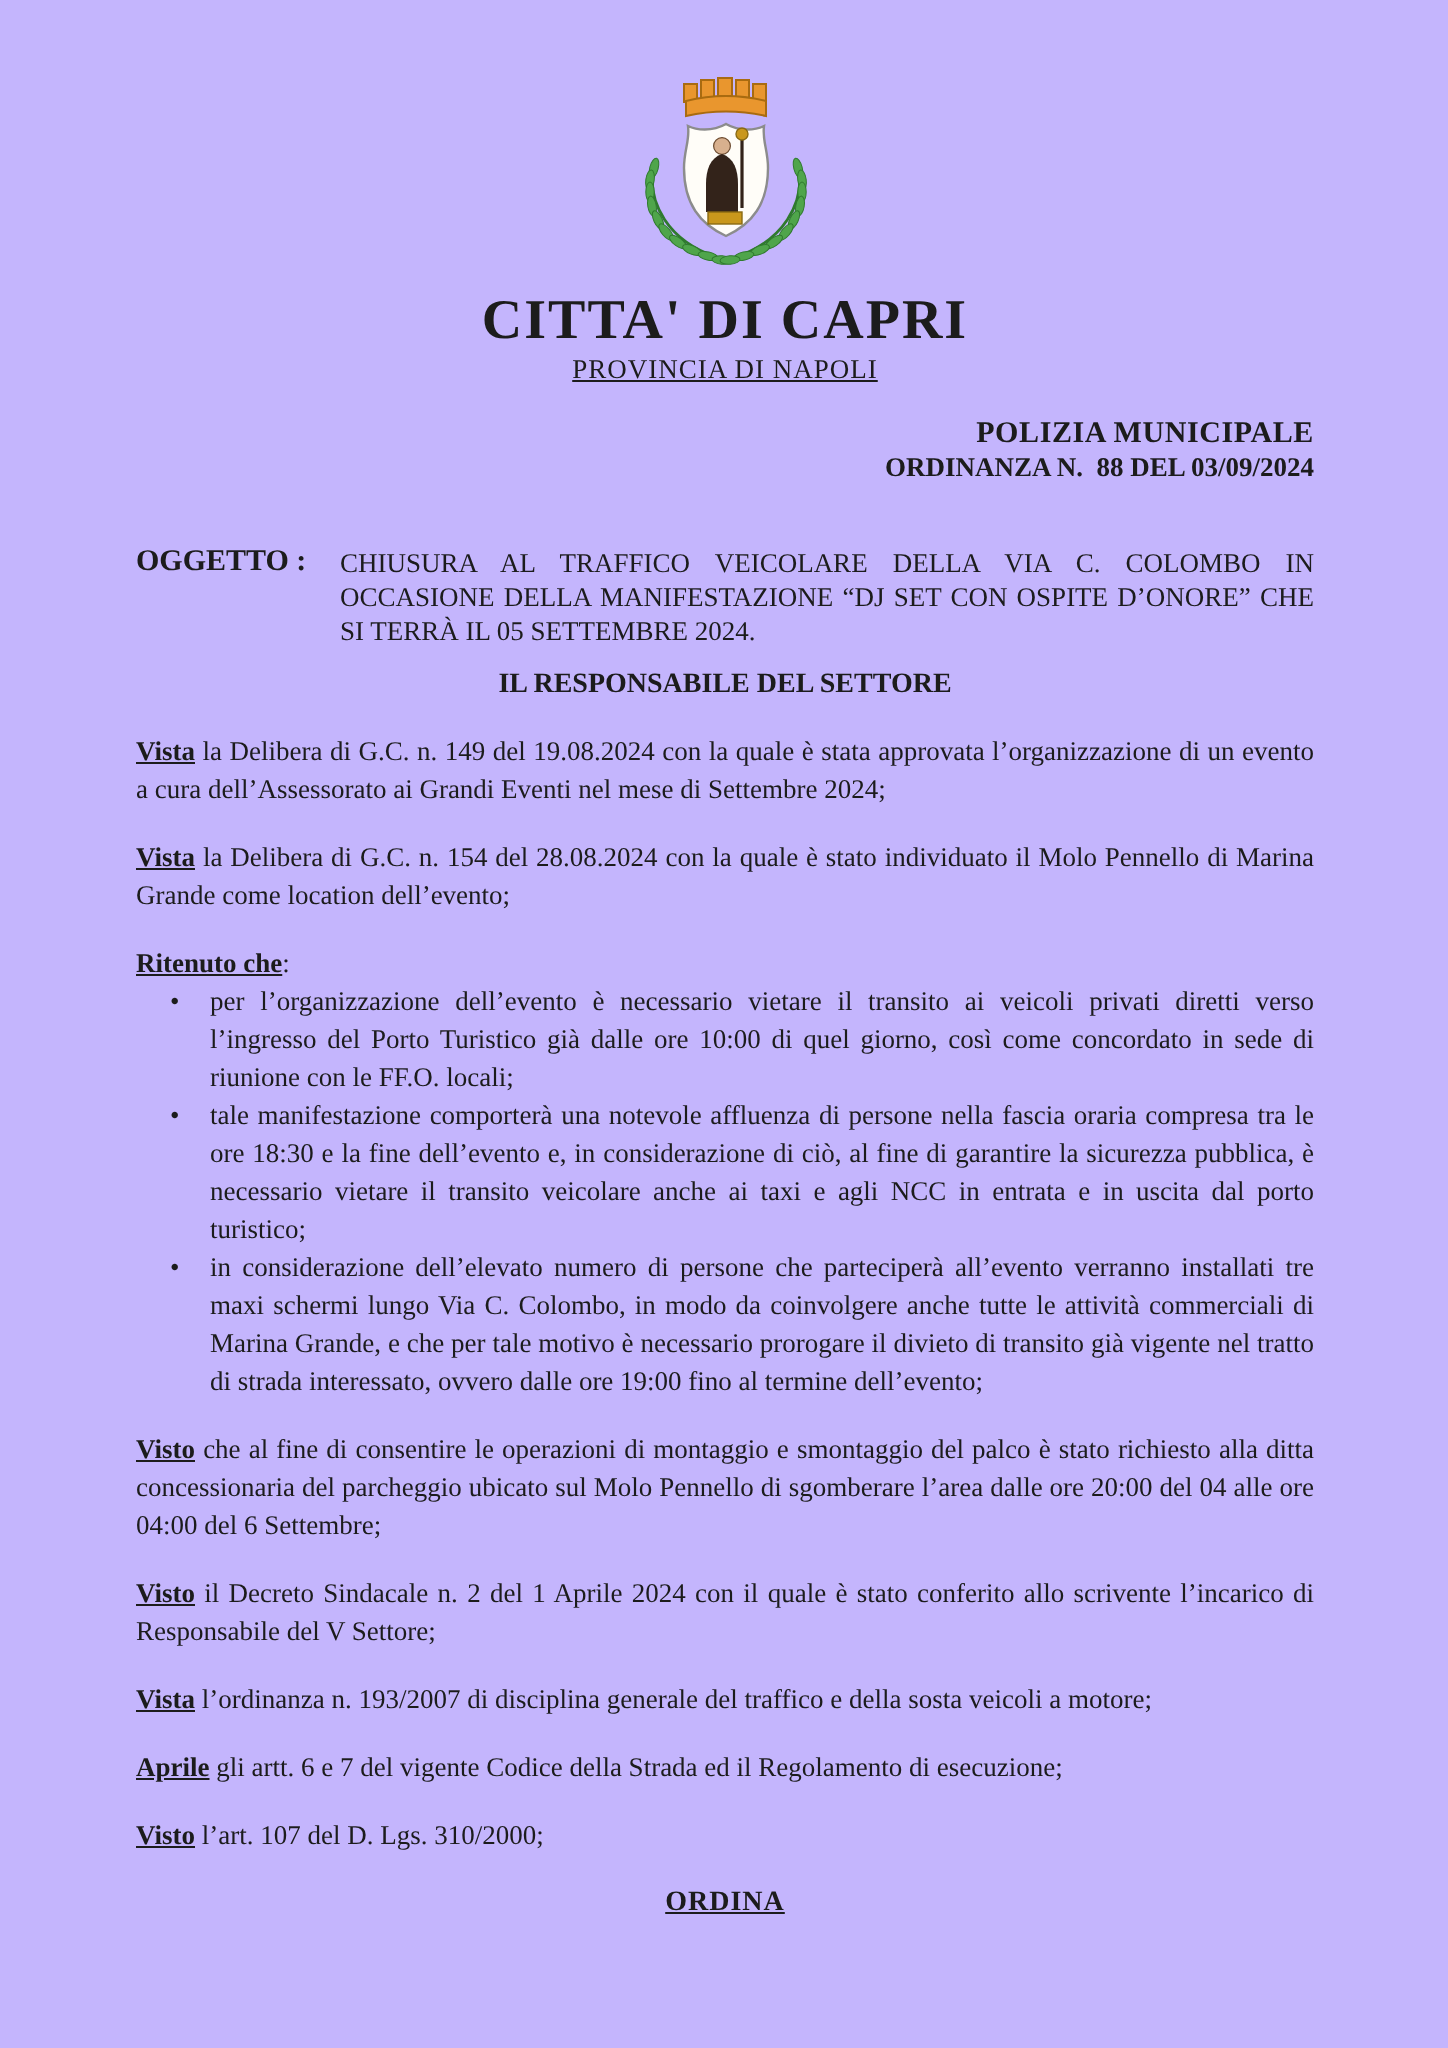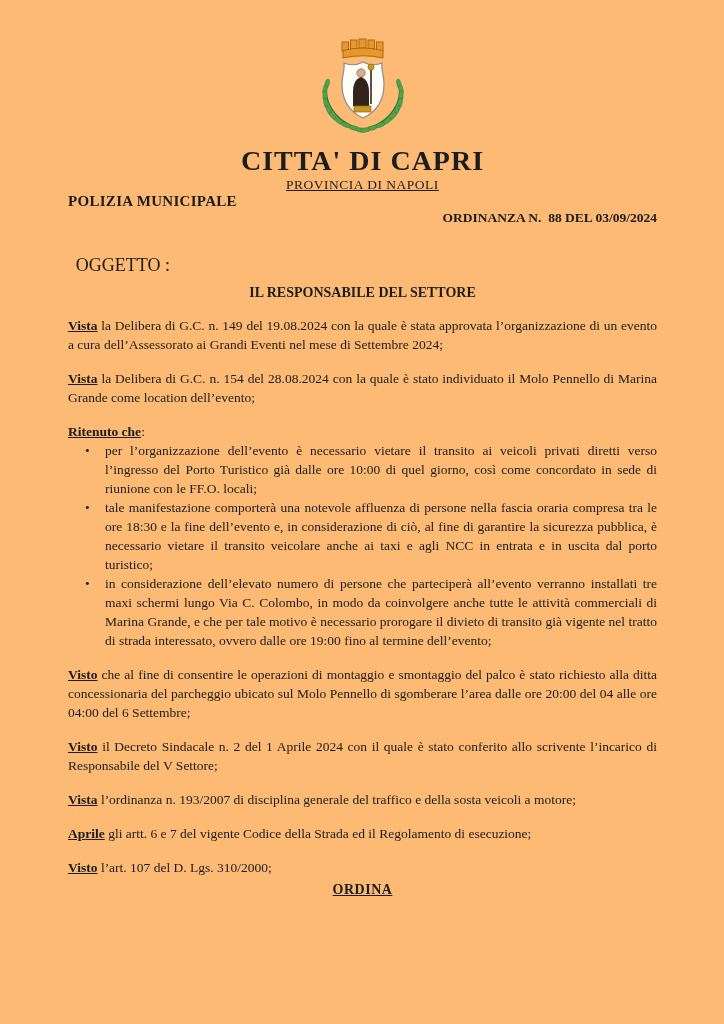--- a/index.html
+++ b/index.html
@@ -1,44 +1,44 @@
 <!DOCTYPE html>
 <html><head>
 <meta charset="utf-8">
 <style>
   html, body { margin: 0; padding: 0; background: #ffffff; }
   .page {
-    width: 724px; height: 1024px; margin: 0 auto; background: #fdba74;
+    width: 724px; height: 1024px; margin: 0 auto; background: #c4b5fd;
     position: relative; overflow: hidden;
     font-family: "Liberation Serif", serif; color: #1c1c1c;
   }
   .content { padding: 26px 67px 0 68px; }
 
   .crest { display: block; margin: 0 auto; }
 
   .city-title {
     text-align: center; font-size: 28px; font-weight: bold;
     letter-spacing: 1px; margin-top: 6px; line-height: 30px;
   }
   .province {
     text-align: center; font-size: 13.5px; margin-top: 1px;
   }
   .province span { text-decoration: underline; letter-spacing: 0.5px; text-align: center; }
   .department {
-    text-align: left; font-size: 15px; font-weight: bold;
-    margin-top: 0; letter-spacing: 0.3px;
+    text-align: right; font-size: 15px; font-weight: bold;
+    margin-top: 16px; letter-spacing: 0.3px;
   }
   .ordinance-line {
     text-align: right; font-weight: bold; font-size: 13.5px;
     white-space: pre-wrap;
   }
 
   .subject-row { display: flex; margin-top: 31px; }
   .subject-label {
-    flex: 0 0 102px; font-weight: normal; font-size: 18px; line-height: 17px; text-align: right;
+    flex: 0 0 102px; font-weight: bold; font-size: 15px; line-height: 17px;
   }
   .subject-text {
     flex: 1; font-size: 13.5px; line-height: 17px; text-align: justify;
   }
 
   .section-heading {
     text-align: center; font-weight: bold; font-size: 14px; margin-top: 11px;
   }
   .para {
     margin: 15px 0 0 0; font-size: 13.5px; line-height: 19px;
@@ -49,21 +49,21 @@
   ul.ritenuto-list { margin: 0; padding: 0 0 0 37px; }
   ul.ritenuto-list li {
     list-style: none; position: relative;
     font-size: 13.5px; line-height: 19px; text-align: justify;
   }
   ul.ritenuto-list li .blt {
     position: absolute; left: -20px; top: 0; font-size: 13.5px;
   }
 
   .ordina-heading {
-    text-align: center; font-weight: bold; font-size: 14px; margin-top: 5px;
+    text-align: center; font-weight: bold; font-size: 14px; margin-top: 17px;
   }
   .ordina-heading span { text-decoration: underline; letter-spacing: 0.5px; }
 </style>
 </head>
 <body>
 
 <div class="page">
   <div class="content">
 
     <svg class="crest" width="124" height="114" viewBox="0 0 124 114">
@@ -117,20 +117,21 @@
       </g>
     </svg>
 
     <div class="city-title">CITTA' DI CAPRI</div>
     <div class="province"><span>PROVINCIA DI NAPOLI</span></div>
     <div class="department">POLIZIA MUNICIPALE</div>
     <div class="ordinance-line">ORDINANZA N.  88 DEL 03/09/2024</div>
 
     <div class="subject-row">
       <div class="subject-label">OGGETTO :</div>
+      <div class="subject-text">CHIUSURA AL TRAFFICO VEICOLARE DELLA VIA C. COLOMBO IN OCCASIONE DELLA MANIFESTAZIONE “DJ SET CON OSPITE D’ONORE” CHE SI TERRÀ IL 05 SETTEMBRE 2024.</div>
     </div>
 
     <div class="section-heading">IL RESPONSABILE DEL SETTORE</div>
 
     <p class="para"><b>Vista</b> <span>la Delibera di G.C. n. 149 del 19.08.2024 con la quale è stata approvata l’organizzazione di un evento a cura dell’Assessorato ai Grandi Eventi nel mese di Settembre 2024;</span></p>
     <p class="para"><b>Vista</b> <span>la Delibera di G.C. n. 154 del 28.08.2024 con la quale è stato individuato il Molo Pennello di Marina Grande come location dell’evento;</span></p>
 
     <p class="para"><b>Ritenuto che</b><span>:</span></p>
     <ul class="ritenuto-list">
       <li><span class="blt">•</span><span>per l’organizzazione dell’evento è necessario vietare il transito ai veicoli privati diretti verso l’ingresso del Porto Turistico già dalle ore 10:00 di quel giorno, così come concordato in sede di riunione con le FF.O. locali;</span></li>

